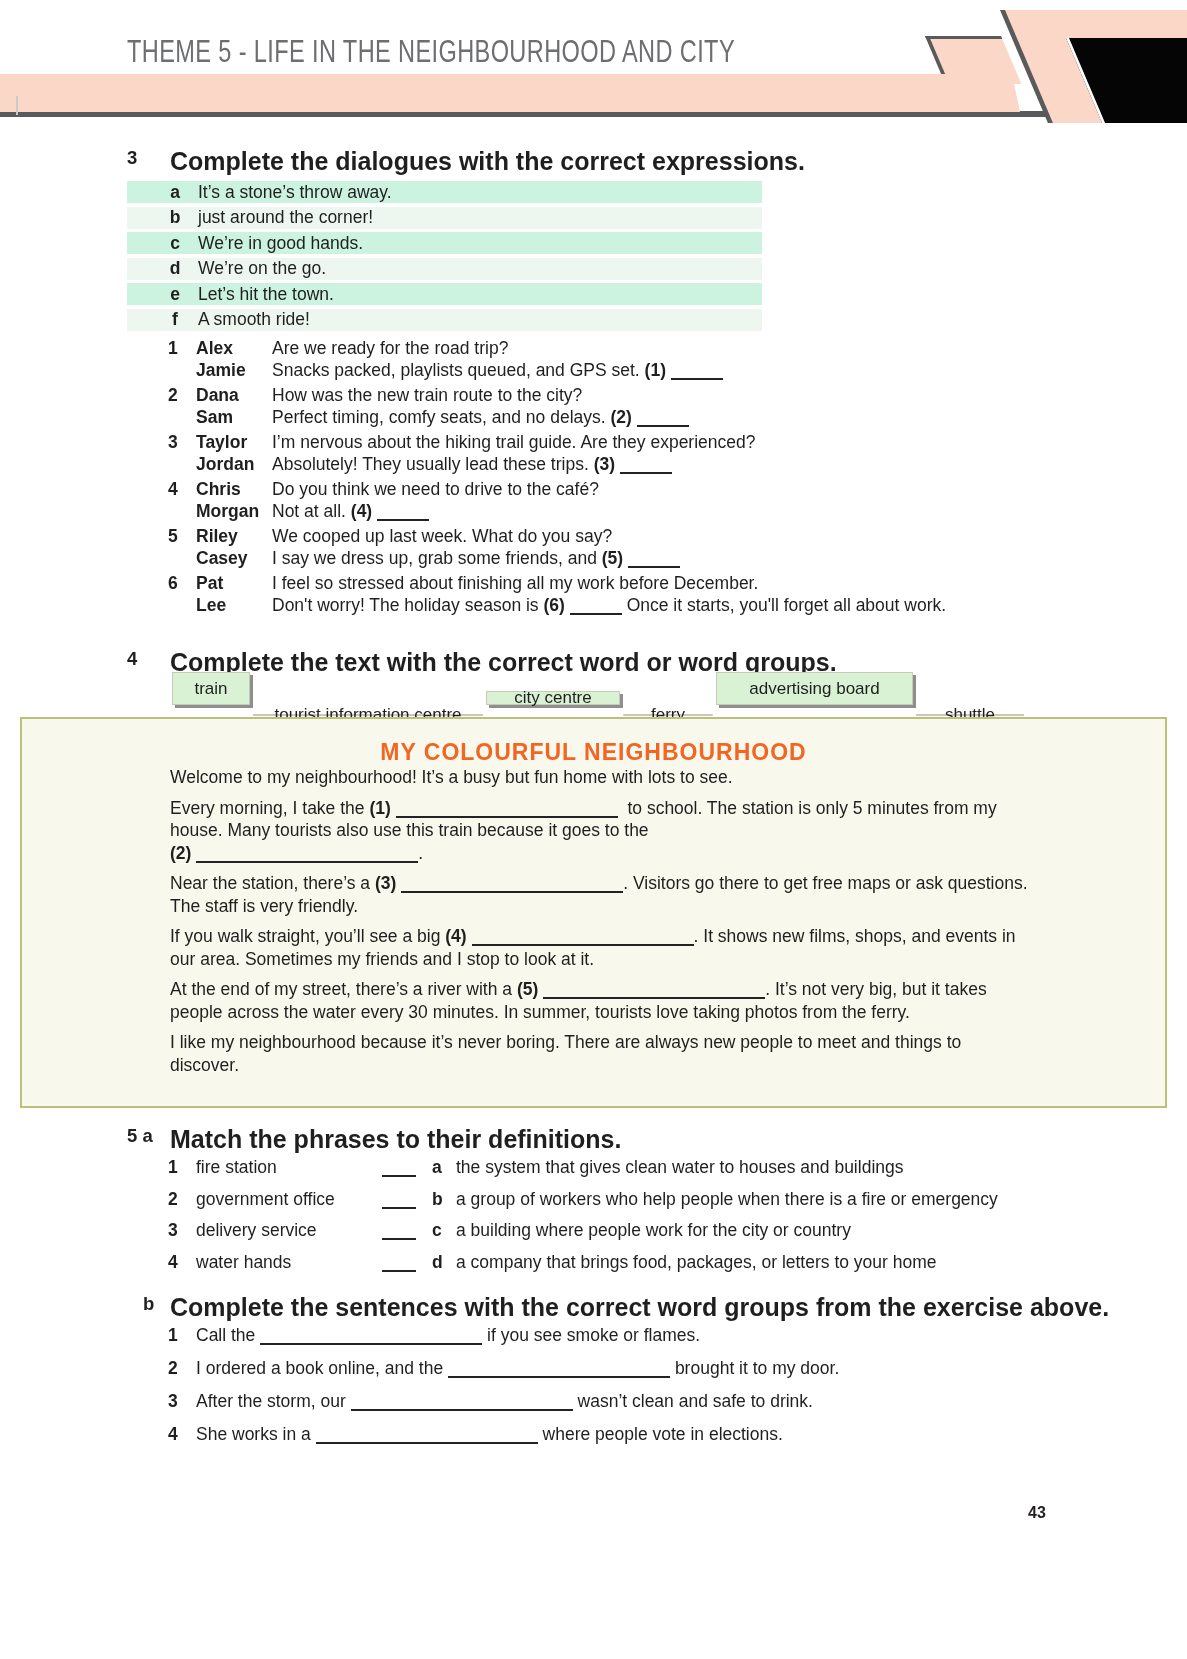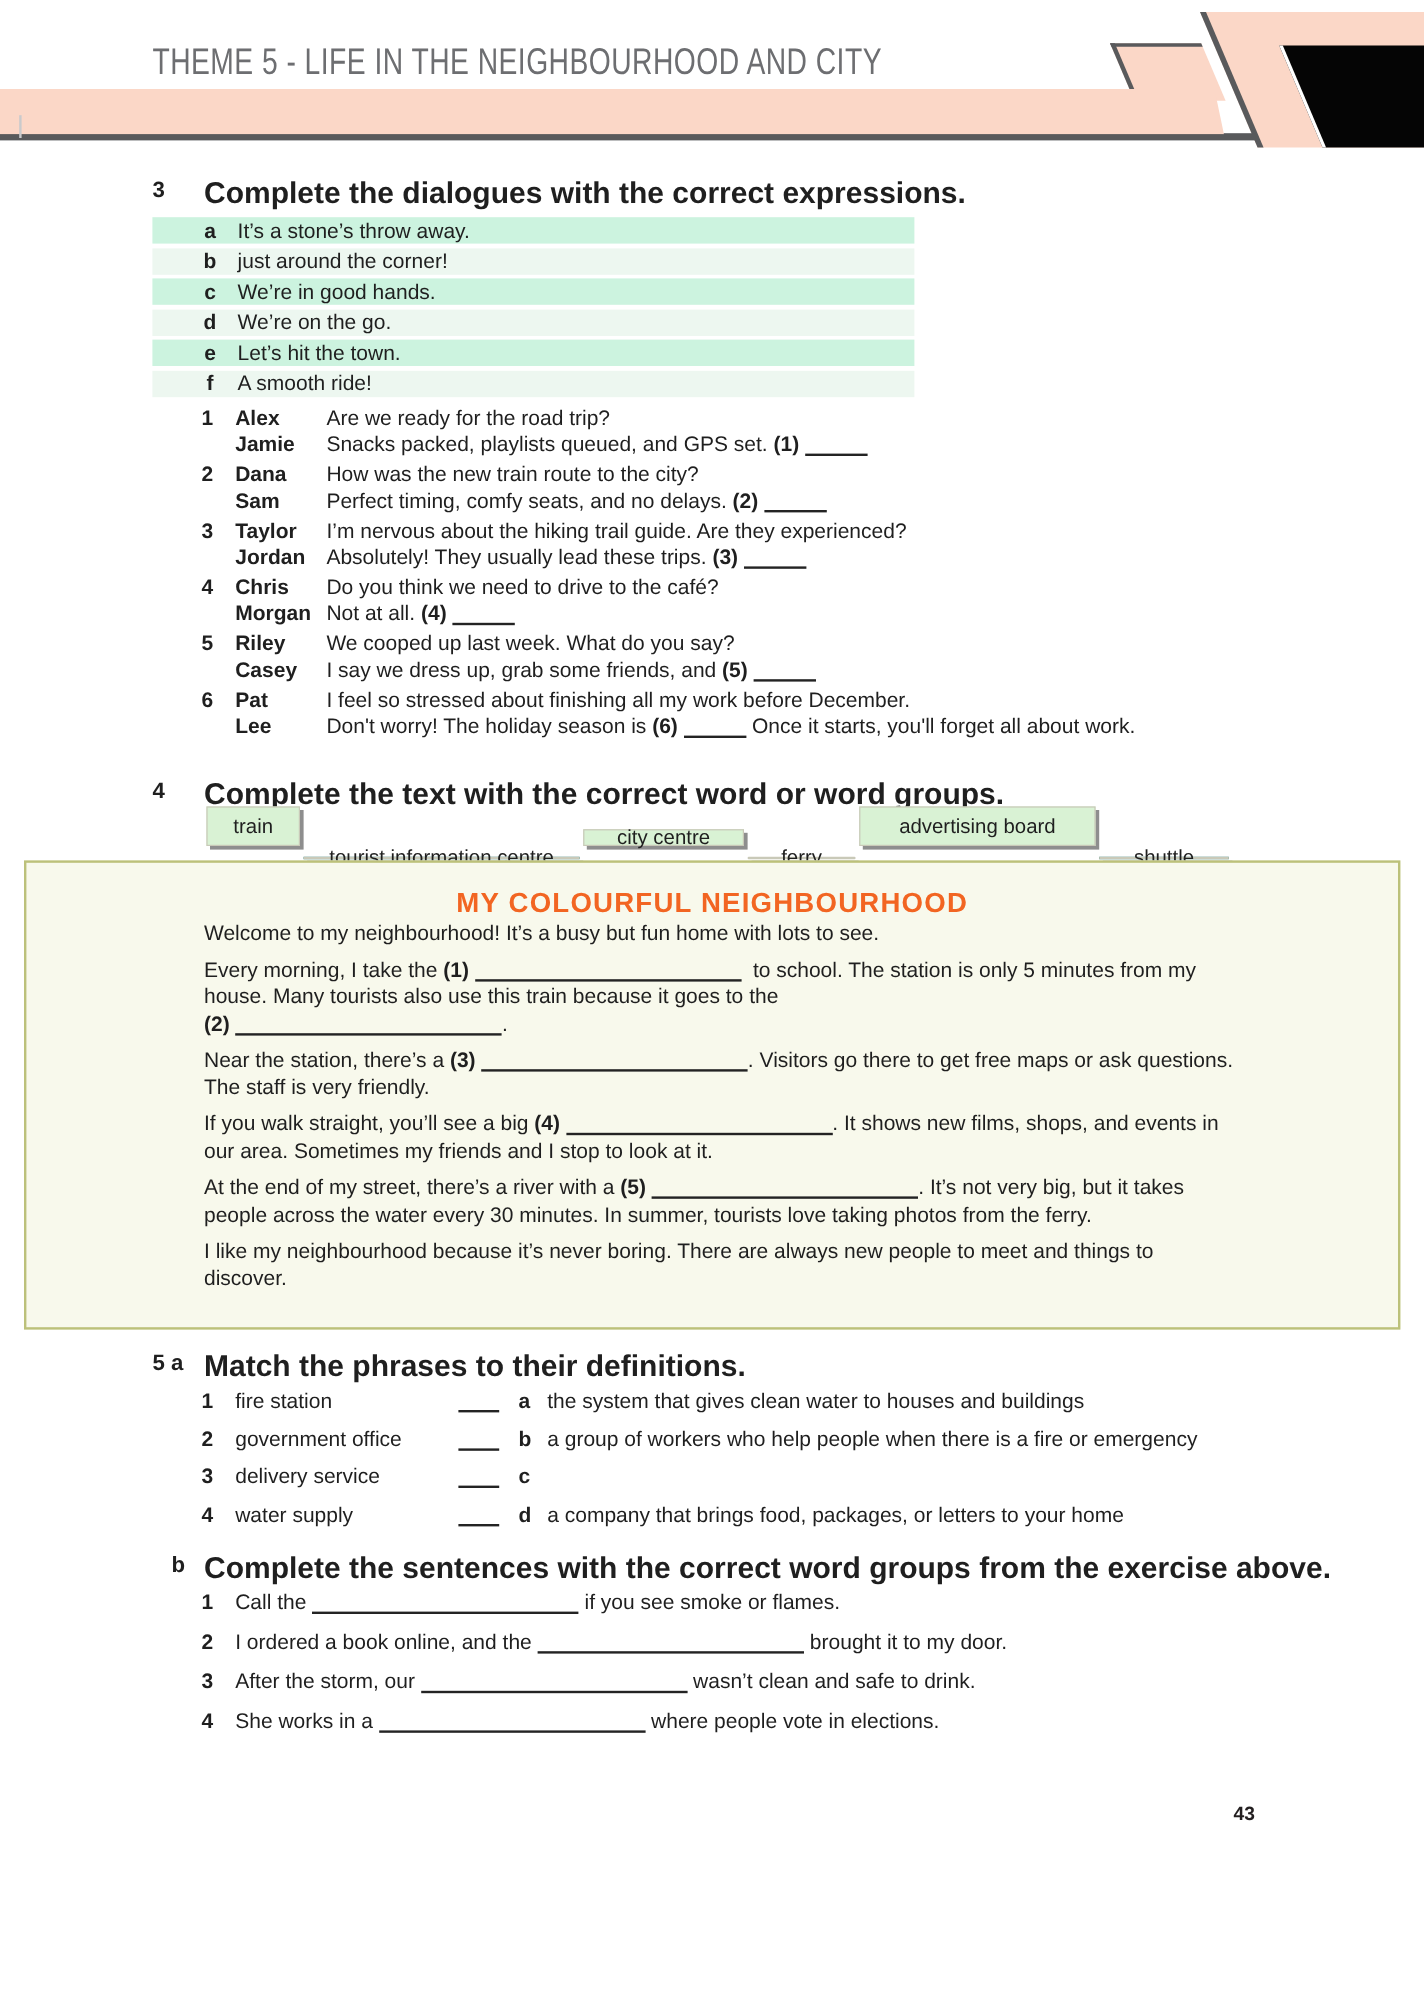--- a/index.html
+++ b/index.html
@@ -45,21 +45,21 @@
   .dlg-num{flex:0 0 28px;font-weight:bold;}
   .dlg-speaker{flex:0 0 76px;font-weight:bold;}
   .dlg-text{flex:1 1 auto;}
   .marker{font-weight:bold;}
 
   
   .wordbank{position:absolute;left:172px;top:672px;height:33px;display:flex;gap:3px;}
   .chip{display:flex;align-items:center;justify-content:center;font-size:17px;
         border:1px solid #c9c9b8;box-sizing:border-box;box-shadow:3px 3px 0 #8e8e8e;}
   .chip.green{background:#d9f2d4;}
-  .chip.tan{background:#0f766e;margin-top:42px;}
+  .chip.tan{background:#d946ef;margin-top:42px;}
 
   .storybox{position:absolute;left:20px;top:717px;width:1147px;height:391px;
             background:#f8f9ec;border:2px solid #bcc17a;box-sizing:border-box;}
   .story-title{position:absolute;left:0;top:20px;width:100%;text-align:center;
                color:#f26522;font-weight:bold;font-size:23px;letter-spacing:1px;}
   .story-body{position:absolute;left:148px;top:47px;width:862px;font-size:17.5px;line-height:22.5px;}
   .story-body p{margin:0 0 8px 0;}
 
   
   .matches{position:absolute;left:168px;top:1157px;width:990px;}
@@ -293,24 +293,25 @@
       <span class="m-phrase">government office</span>
       <span class="m-blank"><span class="blank blank-xs"></span></span>
       <span class="m-letter">b</span>
       <span class="m-def">a group of workers who help people when there is a fire or emergency</span>
     </div>
     <div class="match-row">
       <span class="m-num">3</span>
       <span class="m-phrase">delivery service</span>
       <span class="m-blank"><span class="blank blank-xs"></span></span>
       <span class="m-letter">c</span>
+      <span class="m-def">a building where people work for the city or country</span>
     </div>
     <div class="match-row">
       <span class="m-num">4</span>
-      <span class="m-phrase">water supply</span>
+      <span class="m-phrase">water hands</span>
       <span class="m-blank"><span class="blank blank-xs"></span></span>
       <span class="m-letter">d</span>
       <span class="m-def">a company that brings food, packages, or letters to your home</span>
     </div>
   </div>
 
   <div class="ex-num" style="left:143px;top:1293px;">b</div>
   <div class="ex-head" style="left:170px;top:1293px;">Complete the sentences with the correct word groups from the exercise above.</div>
 
   <div class="sentences">

